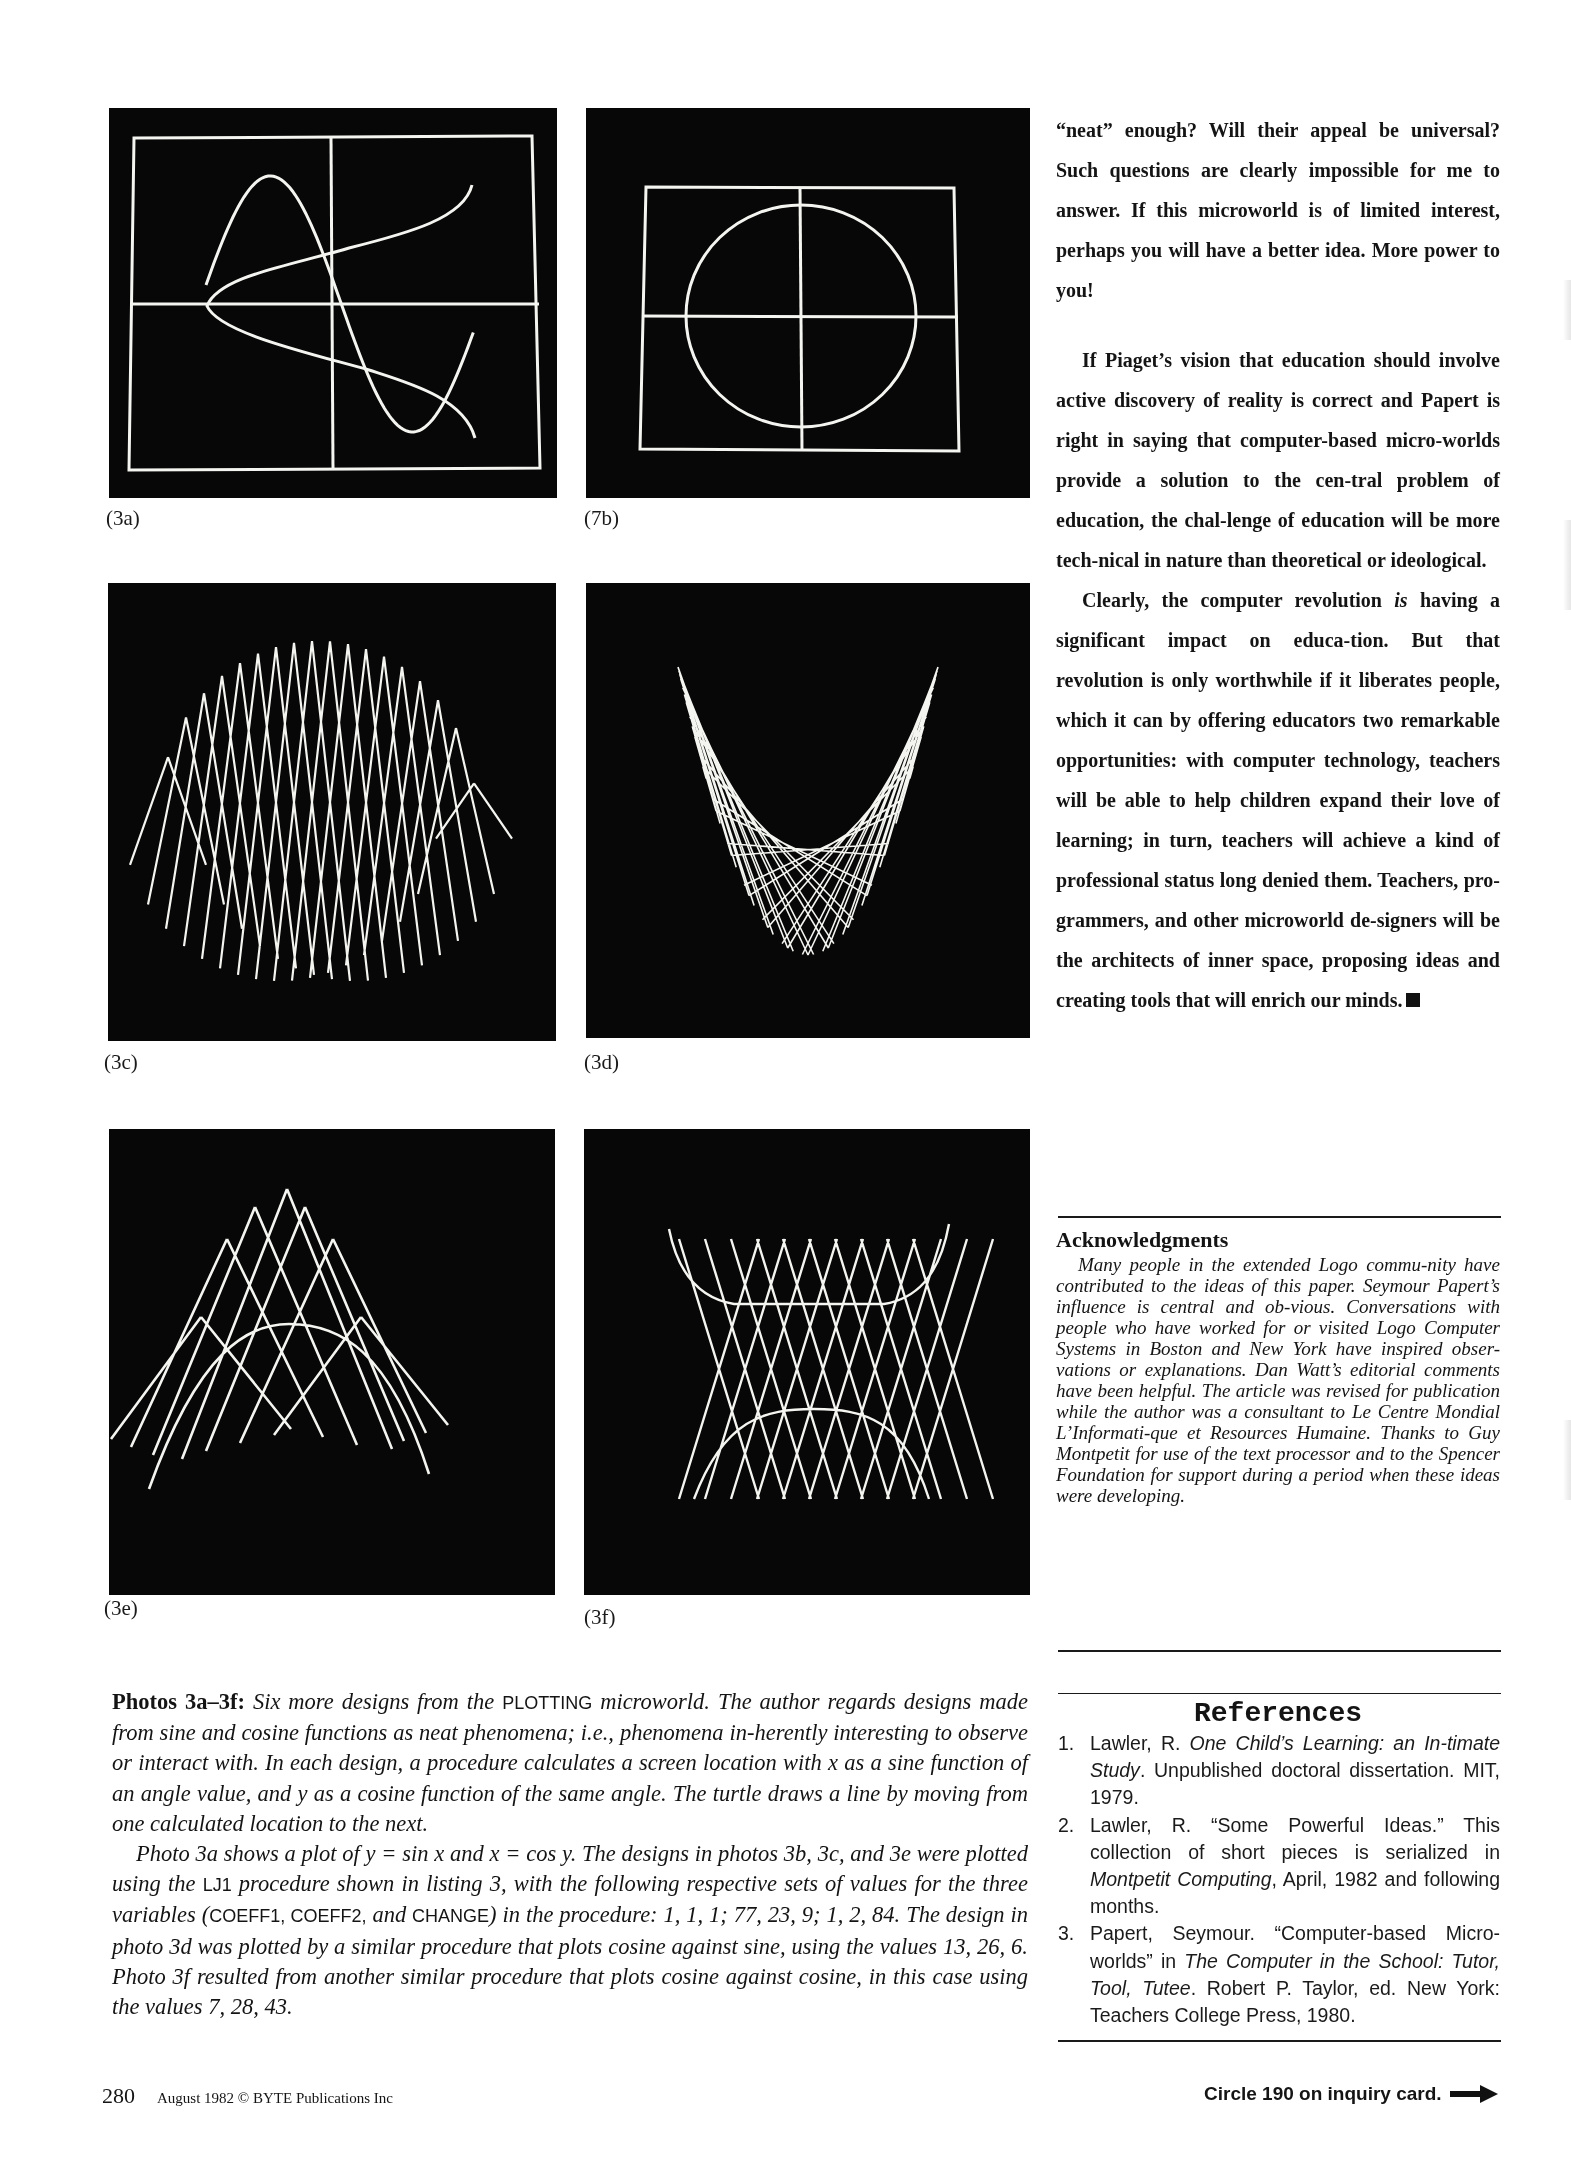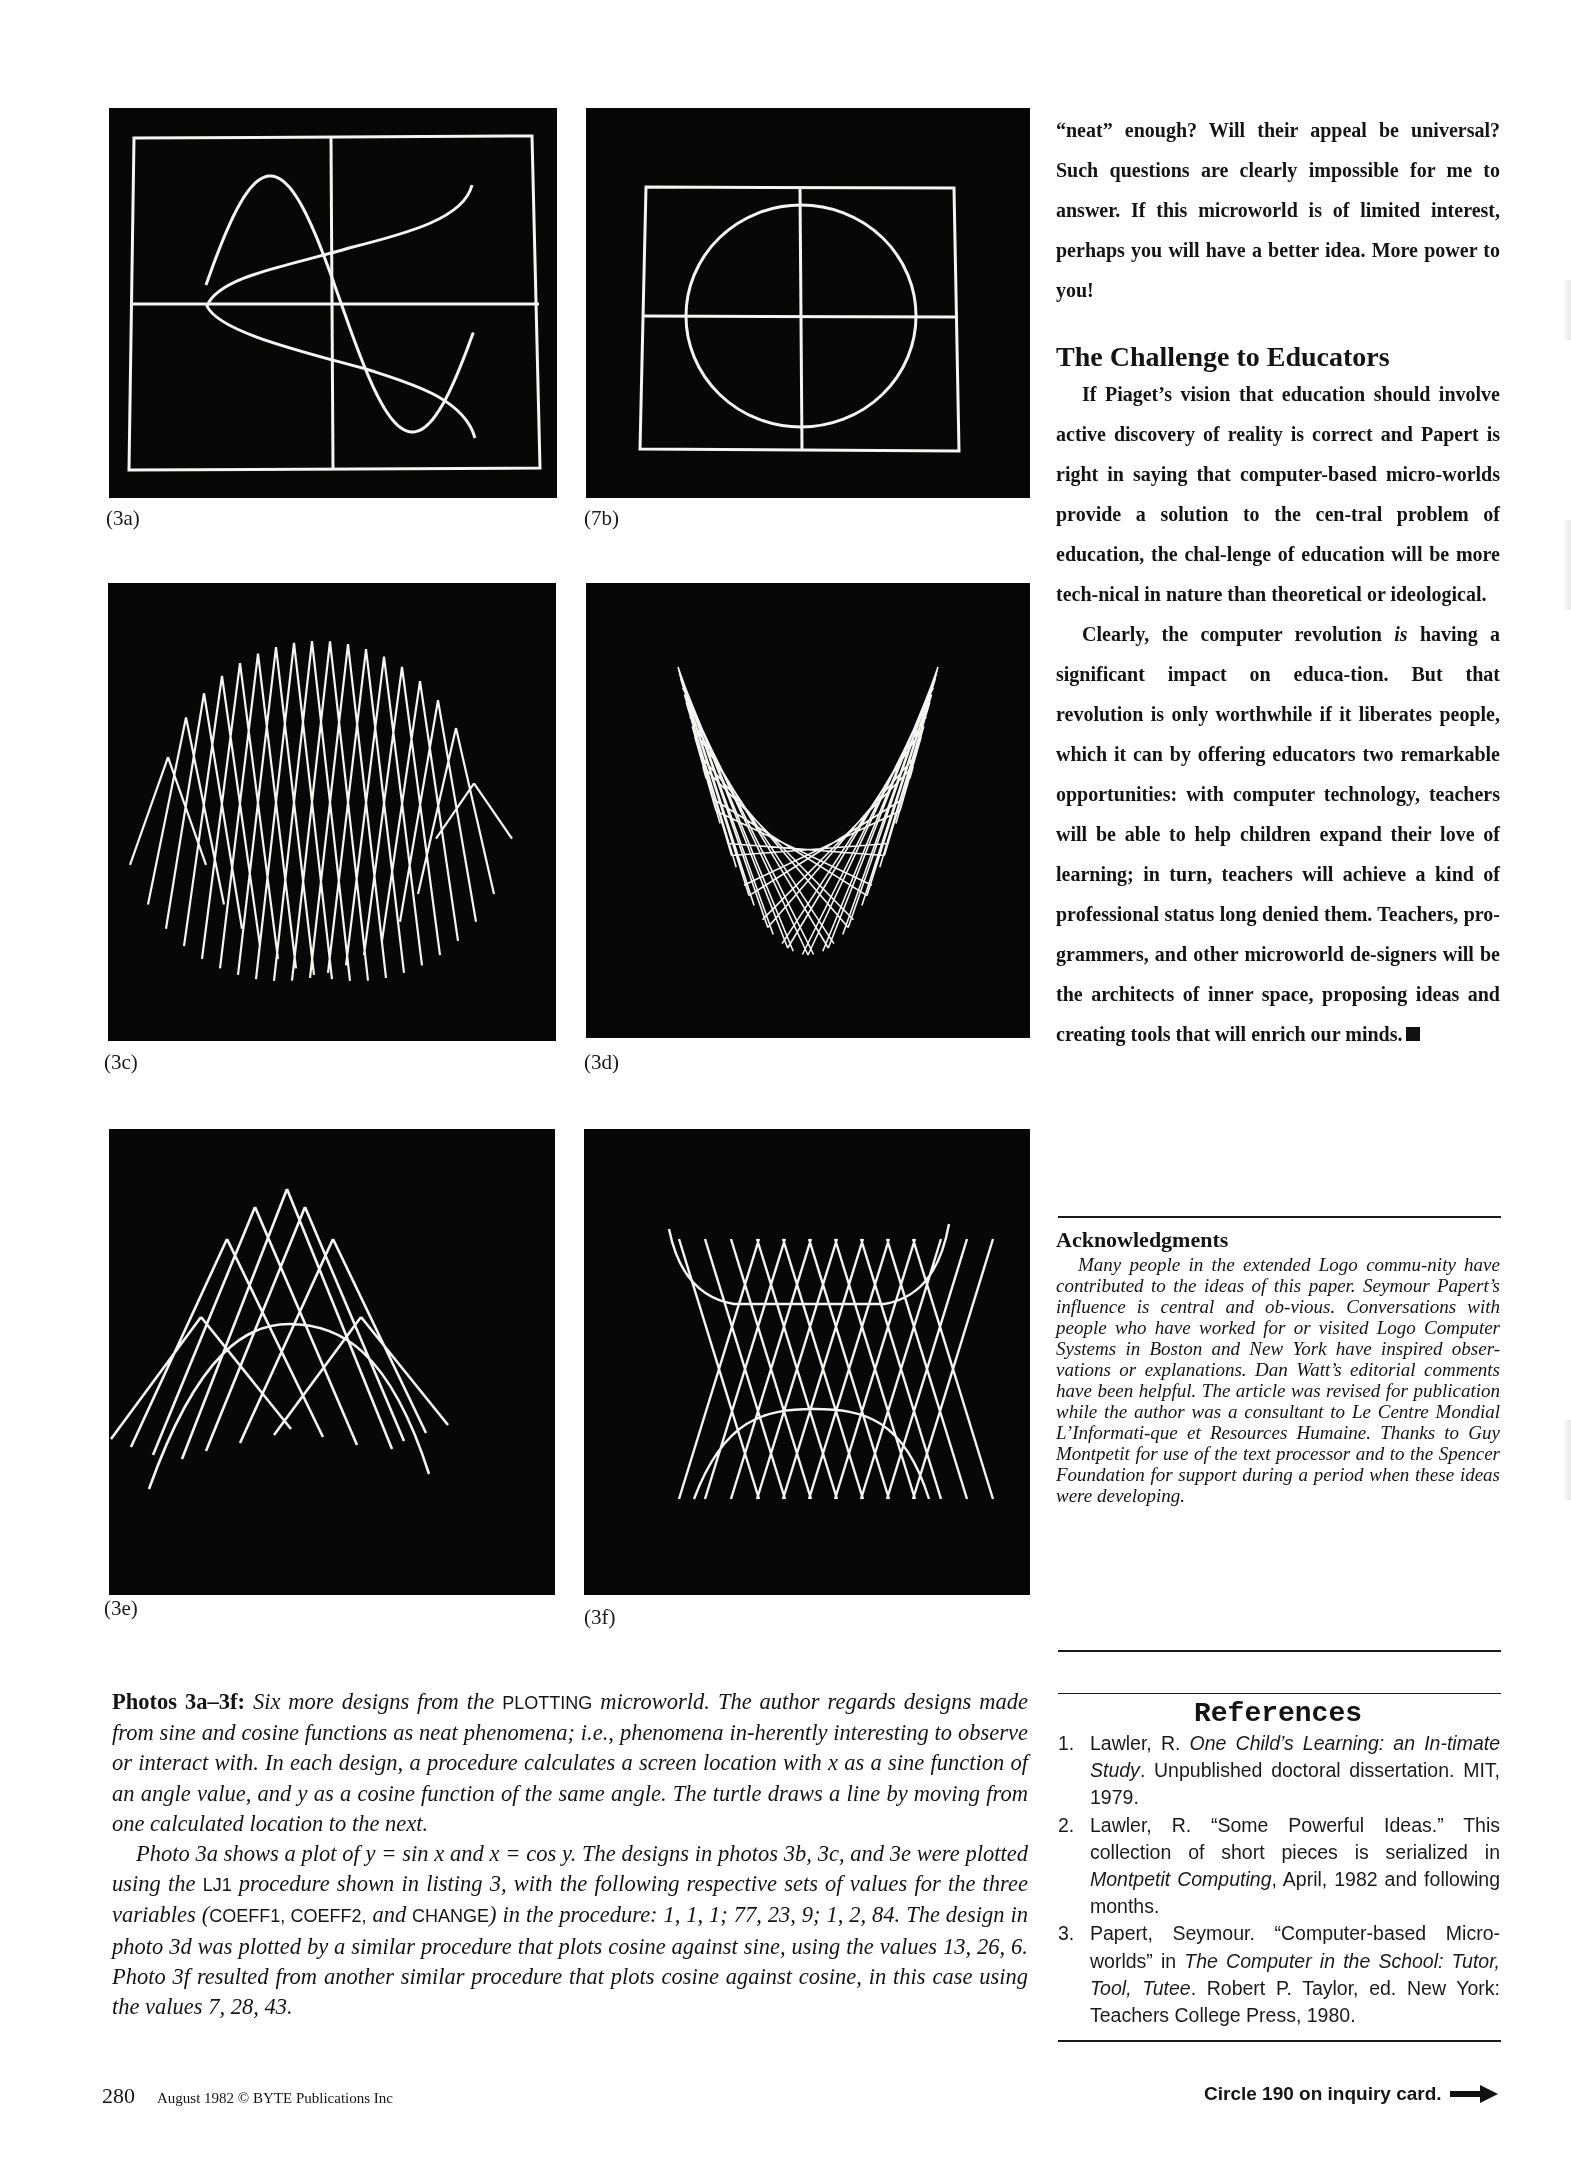--- a/index.html
+++ b/index.html
@@ -110,21 +110,20 @@
     <path id="lattice-3f" fill="none" stroke="#f4f4f0" stroke-width="2.4" d="M95 370 L175 110 M175 370 L95 110 M121 370 L201 110 M201 370 L121 110 M147 370 L227 110 M227 370 L147 110 M173 370 L253 110 M253 370 L173 110 M199 370 L279 110 M279 370 L199 110 M225 370 L305 110 M305 370 L225 110 M251 370 L331 110 M331 370 L251 110 M277 370 L357 110 M357 370 L277 110 M303 370 L383 110 M383 370 L303 110 M329 370 L409 110 M409 370 L329 110 M85 100 C95 150 120 170 150 175 L300 175 C330 170 355 150 365 95 M110 370 C140 290 180 280 230 280 C280 280 320 290 345 370 "></path>
   </svg>
 </div>
 <div class="photo-label" id="l3f">(3f)</div>
 
 <div class="rightcol" id="col-top">
   <p class="body-text">“neat” enough? Will their appeal be universal? Such questions are clearly impossible for me to answer. If this microworld is of limited interest, perhaps you will have a better idea. More power to you!</p>
 </div>
 
 <div class="rightcol" id="challenge">
-  <h2 class="h2">The Challenge to Educators</h2>
   <p class="body-text indent">If Piaget’s vision that education should involve active discovery of reality is correct and Papert is right in saying that computer-based micro-worlds provide a solution to the cen-tral problem of education, the chal-lenge of education will be more tech-nical in nature than theoretical or ideological.</p>
   <p class="body-text indent"><span>Clearly, the computer revolution </span><em>is</em><span> having a significant impact on educa-tion. But that revolution is only worthwhile if it liberates people, which it can by offering educators two remarkable opportunities: with computer technology, teachers will be able to help children expand their love of learning; in turn, teachers will achieve a kind of professional status long denied them. Teachers, pro-grammers, and other microworld de-signers will be the architects of inner space, proposing ideas and creating tools that will enrich our minds.</span><span class="endmark"></span></p>
 </div>
 
 <div class="rule" id="rule1"></div>
 <div class="rightcol" id="ack">
   <h3 class="ack-title">Acknowledgments</h3>
   <p class="ack-body">Many people in the extended Logo commu-nity have contributed to the ideas of this paper. Seymour Papert’s influence is central and ob-vious. Conversations with people who have worked for or visited Logo Computer Systems in Boston and New York have inspired obser-vations or explanations. Dan Watt’s editorial comments have been helpful. The article was revised for publication while the author was a consultant to Le Centre Mondial L’Informati-que et Resources Humaine. Thanks to Guy Montpetit for use of the text processor and to the Spencer Foundation for support during a period when these ideas were developing.</p>
 </div>
 <div class="rule" id="rule2"></div>

